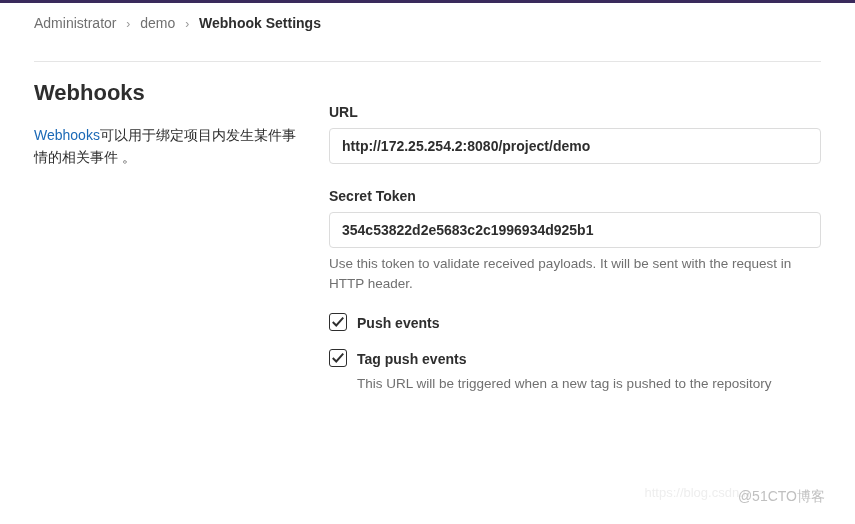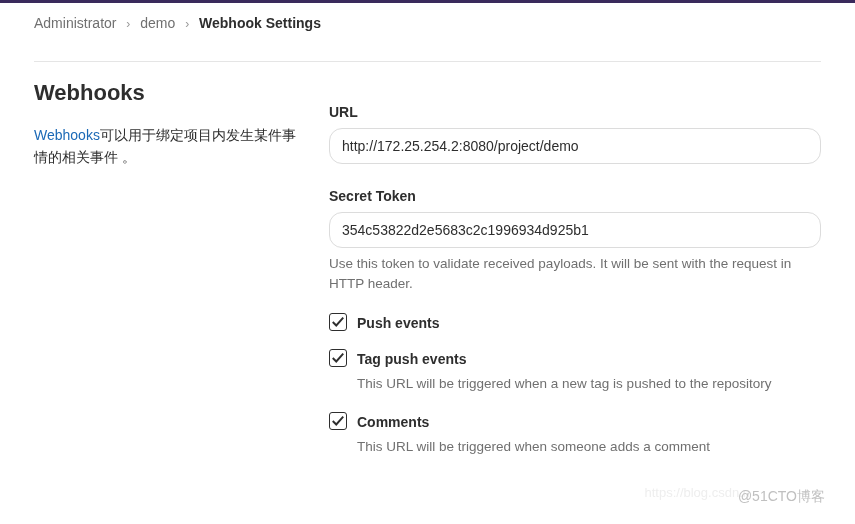--- a/index.html
+++ b/index.html
@@ -73,24 +73,25 @@
       color: #2e2e2e;
       margin-bottom: 8px;
       display: block;
       margin-top: 24px;
     }
     .text-input {
       width: 100%;
       padding: 9px 12px;
       font-size: 14px;
       border: 1px solid #dcdcdc;
-      border-radius: 13px;
+      border-radius: 4px;
       background: #fff;
       color: #2e2e2e;
       font-family: inherit;
+      font-weight: bold;
     }
     .text-input::placeholder {
       color: #949494;
     }
     .help-text {
       font-size: 13.5px;
       color: #707070;
       margin-top: 6px;
       line-height: 1.5;
     }
@@ -203,33 +204,20 @@
                   <path d="M2 8 L6 12 L14 3" stroke="#2e2e2e" stroke-width="2.2" fill="none"></path>
                 </svg>
             </div>
             <span class="checkbox-label">Tag push events</span>
           </div>
           <div class="checkbox-body">
             <div class="help-text">This URL will be triggered when a new tag is pushed to the repository</div>
           </div>
         </div>
 
-        <div class="trigger-item">
-          <div class="checkbox-row">
-            <div class="checkbox-wrap">
-              <svg viewBox="0 0 16 16">
-                  <path d="M2 8 L6 12 L14 3" stroke="#2e2e2e" stroke-width="2.2" fill="none"></path>
-                </svg>
-            </div>
-            <span class="checkbox-label">Comments</span>
-          </div>
-          <div class="checkbox-body">
-            <div class="help-text">This URL will be triggered when someone adds a comment</div>
-          </div>
-        </div>
 
       </div>
     </div>
   </div>
 </div>
 
 <div class="watermark2">https://blog.csdn.n</div>
 <div class="watermark1">@51CTO博客</div>
 
 </body></html>

